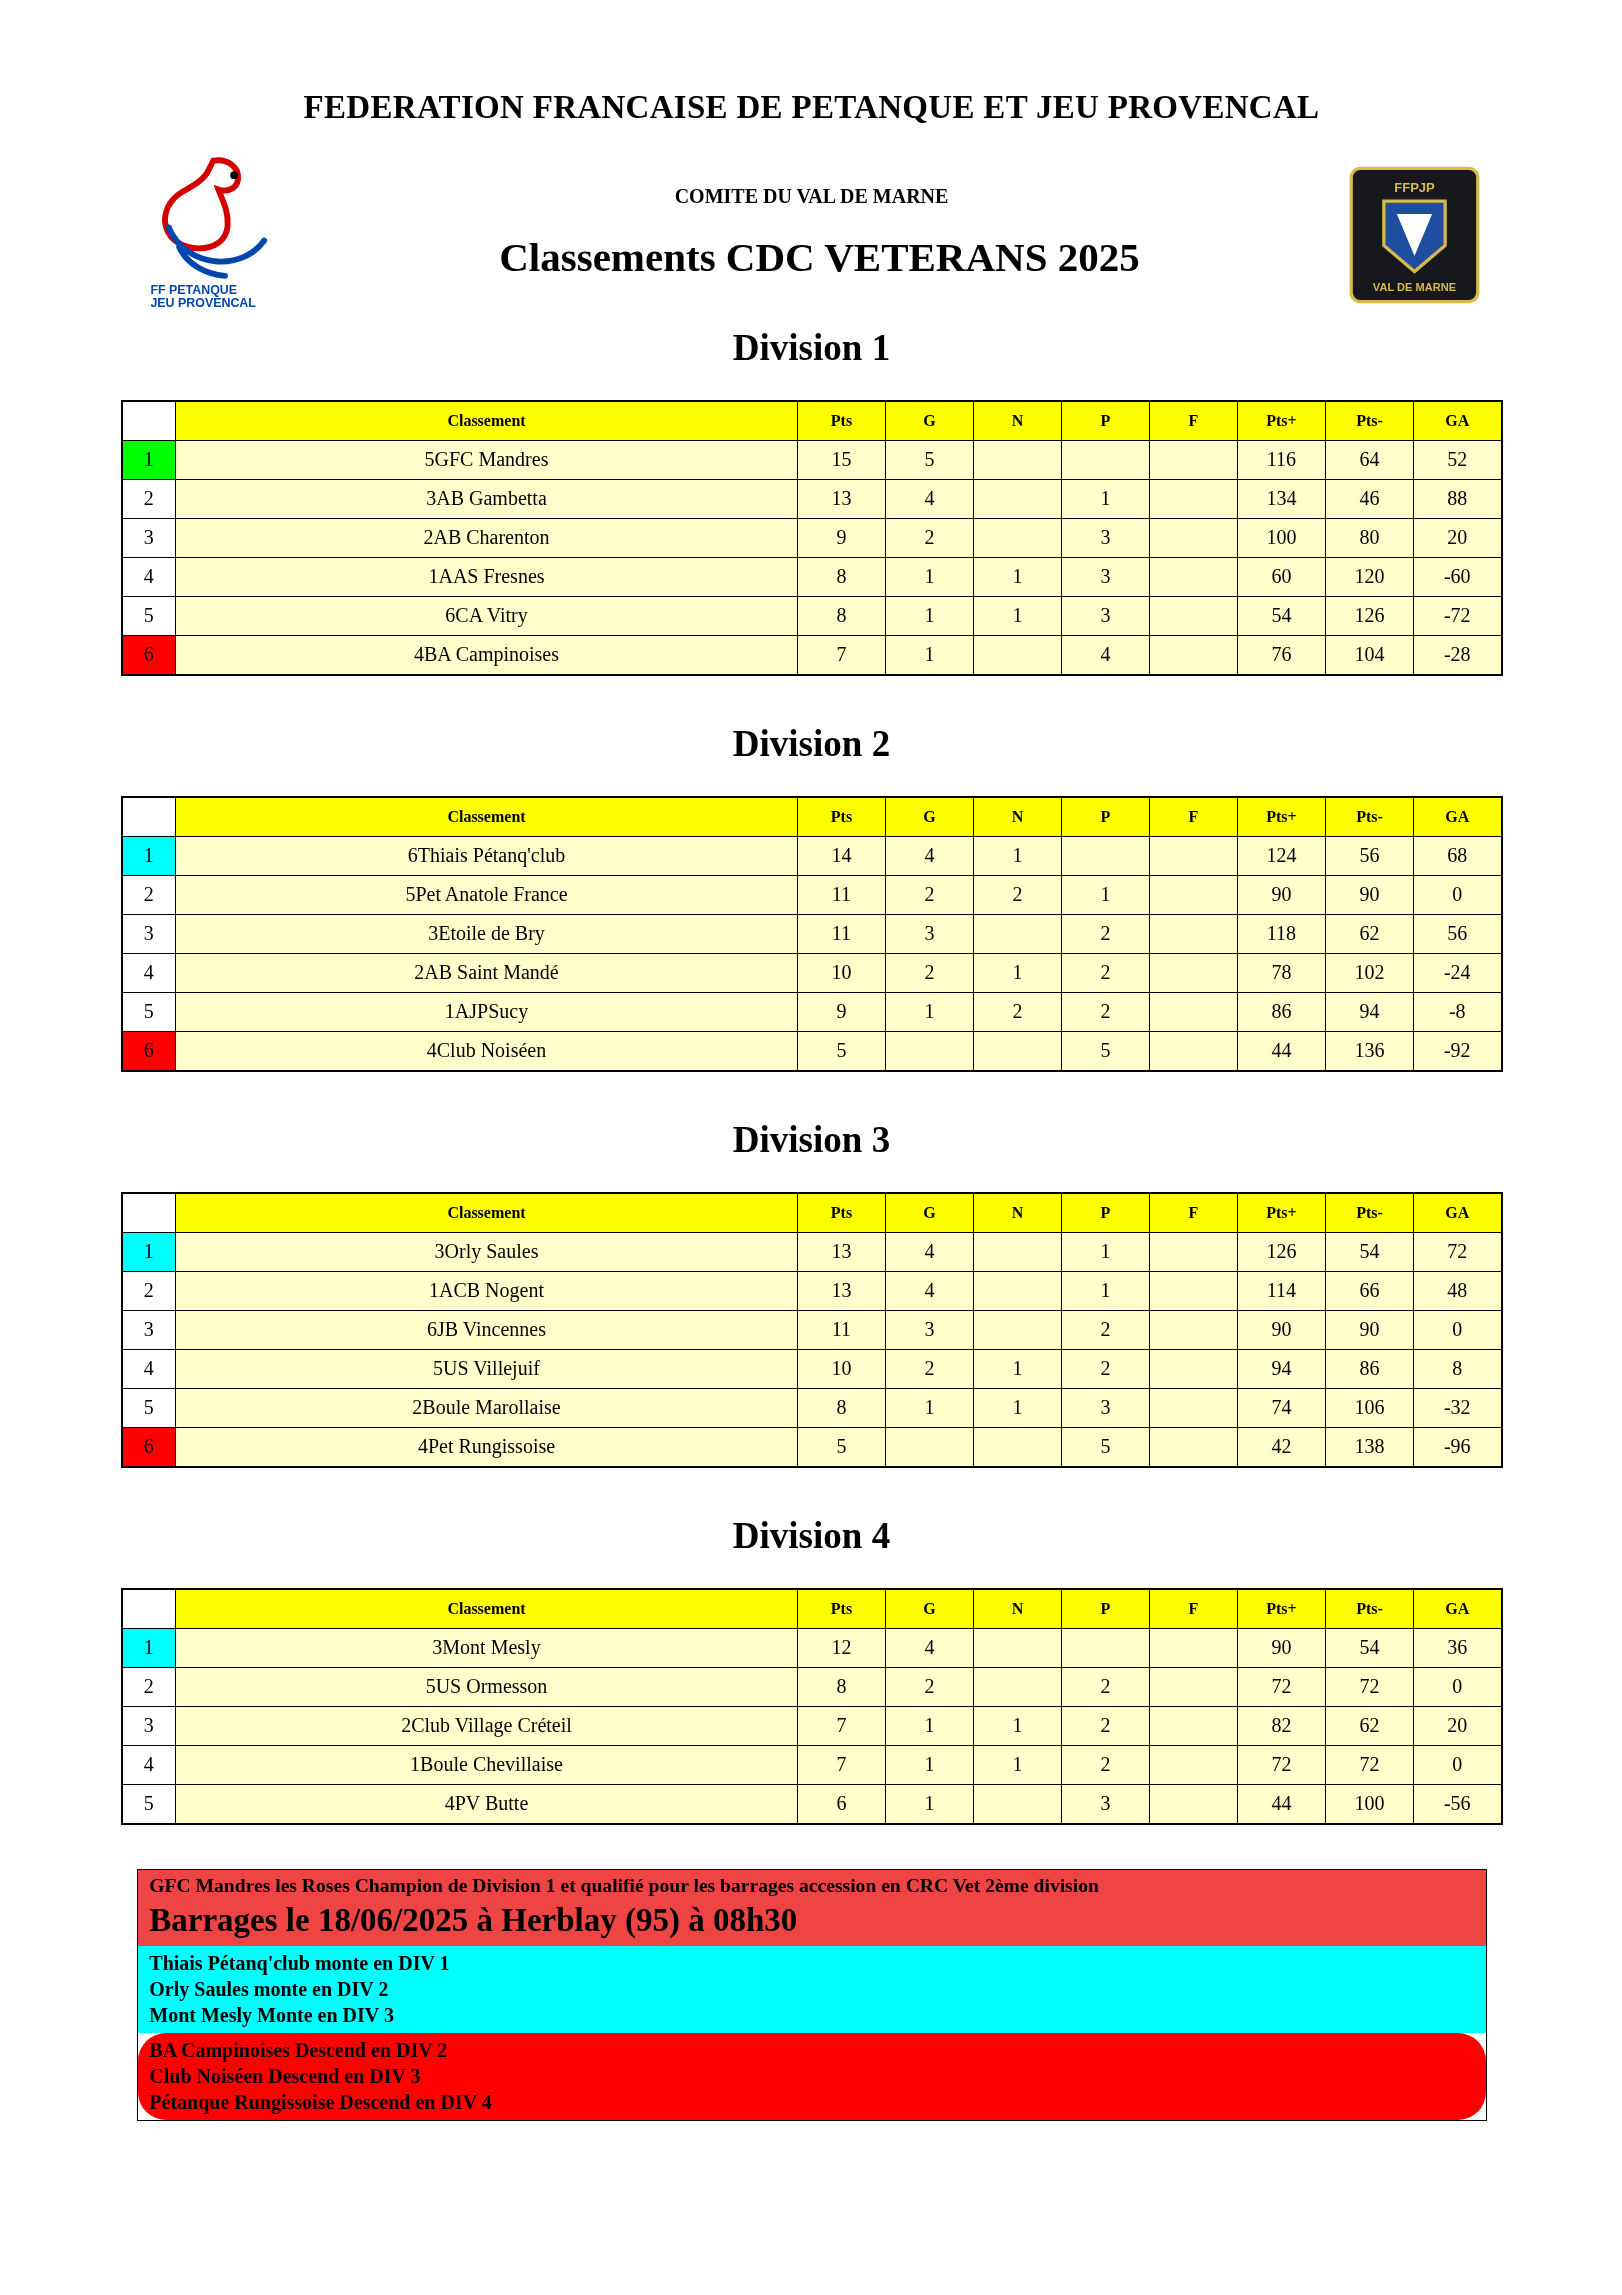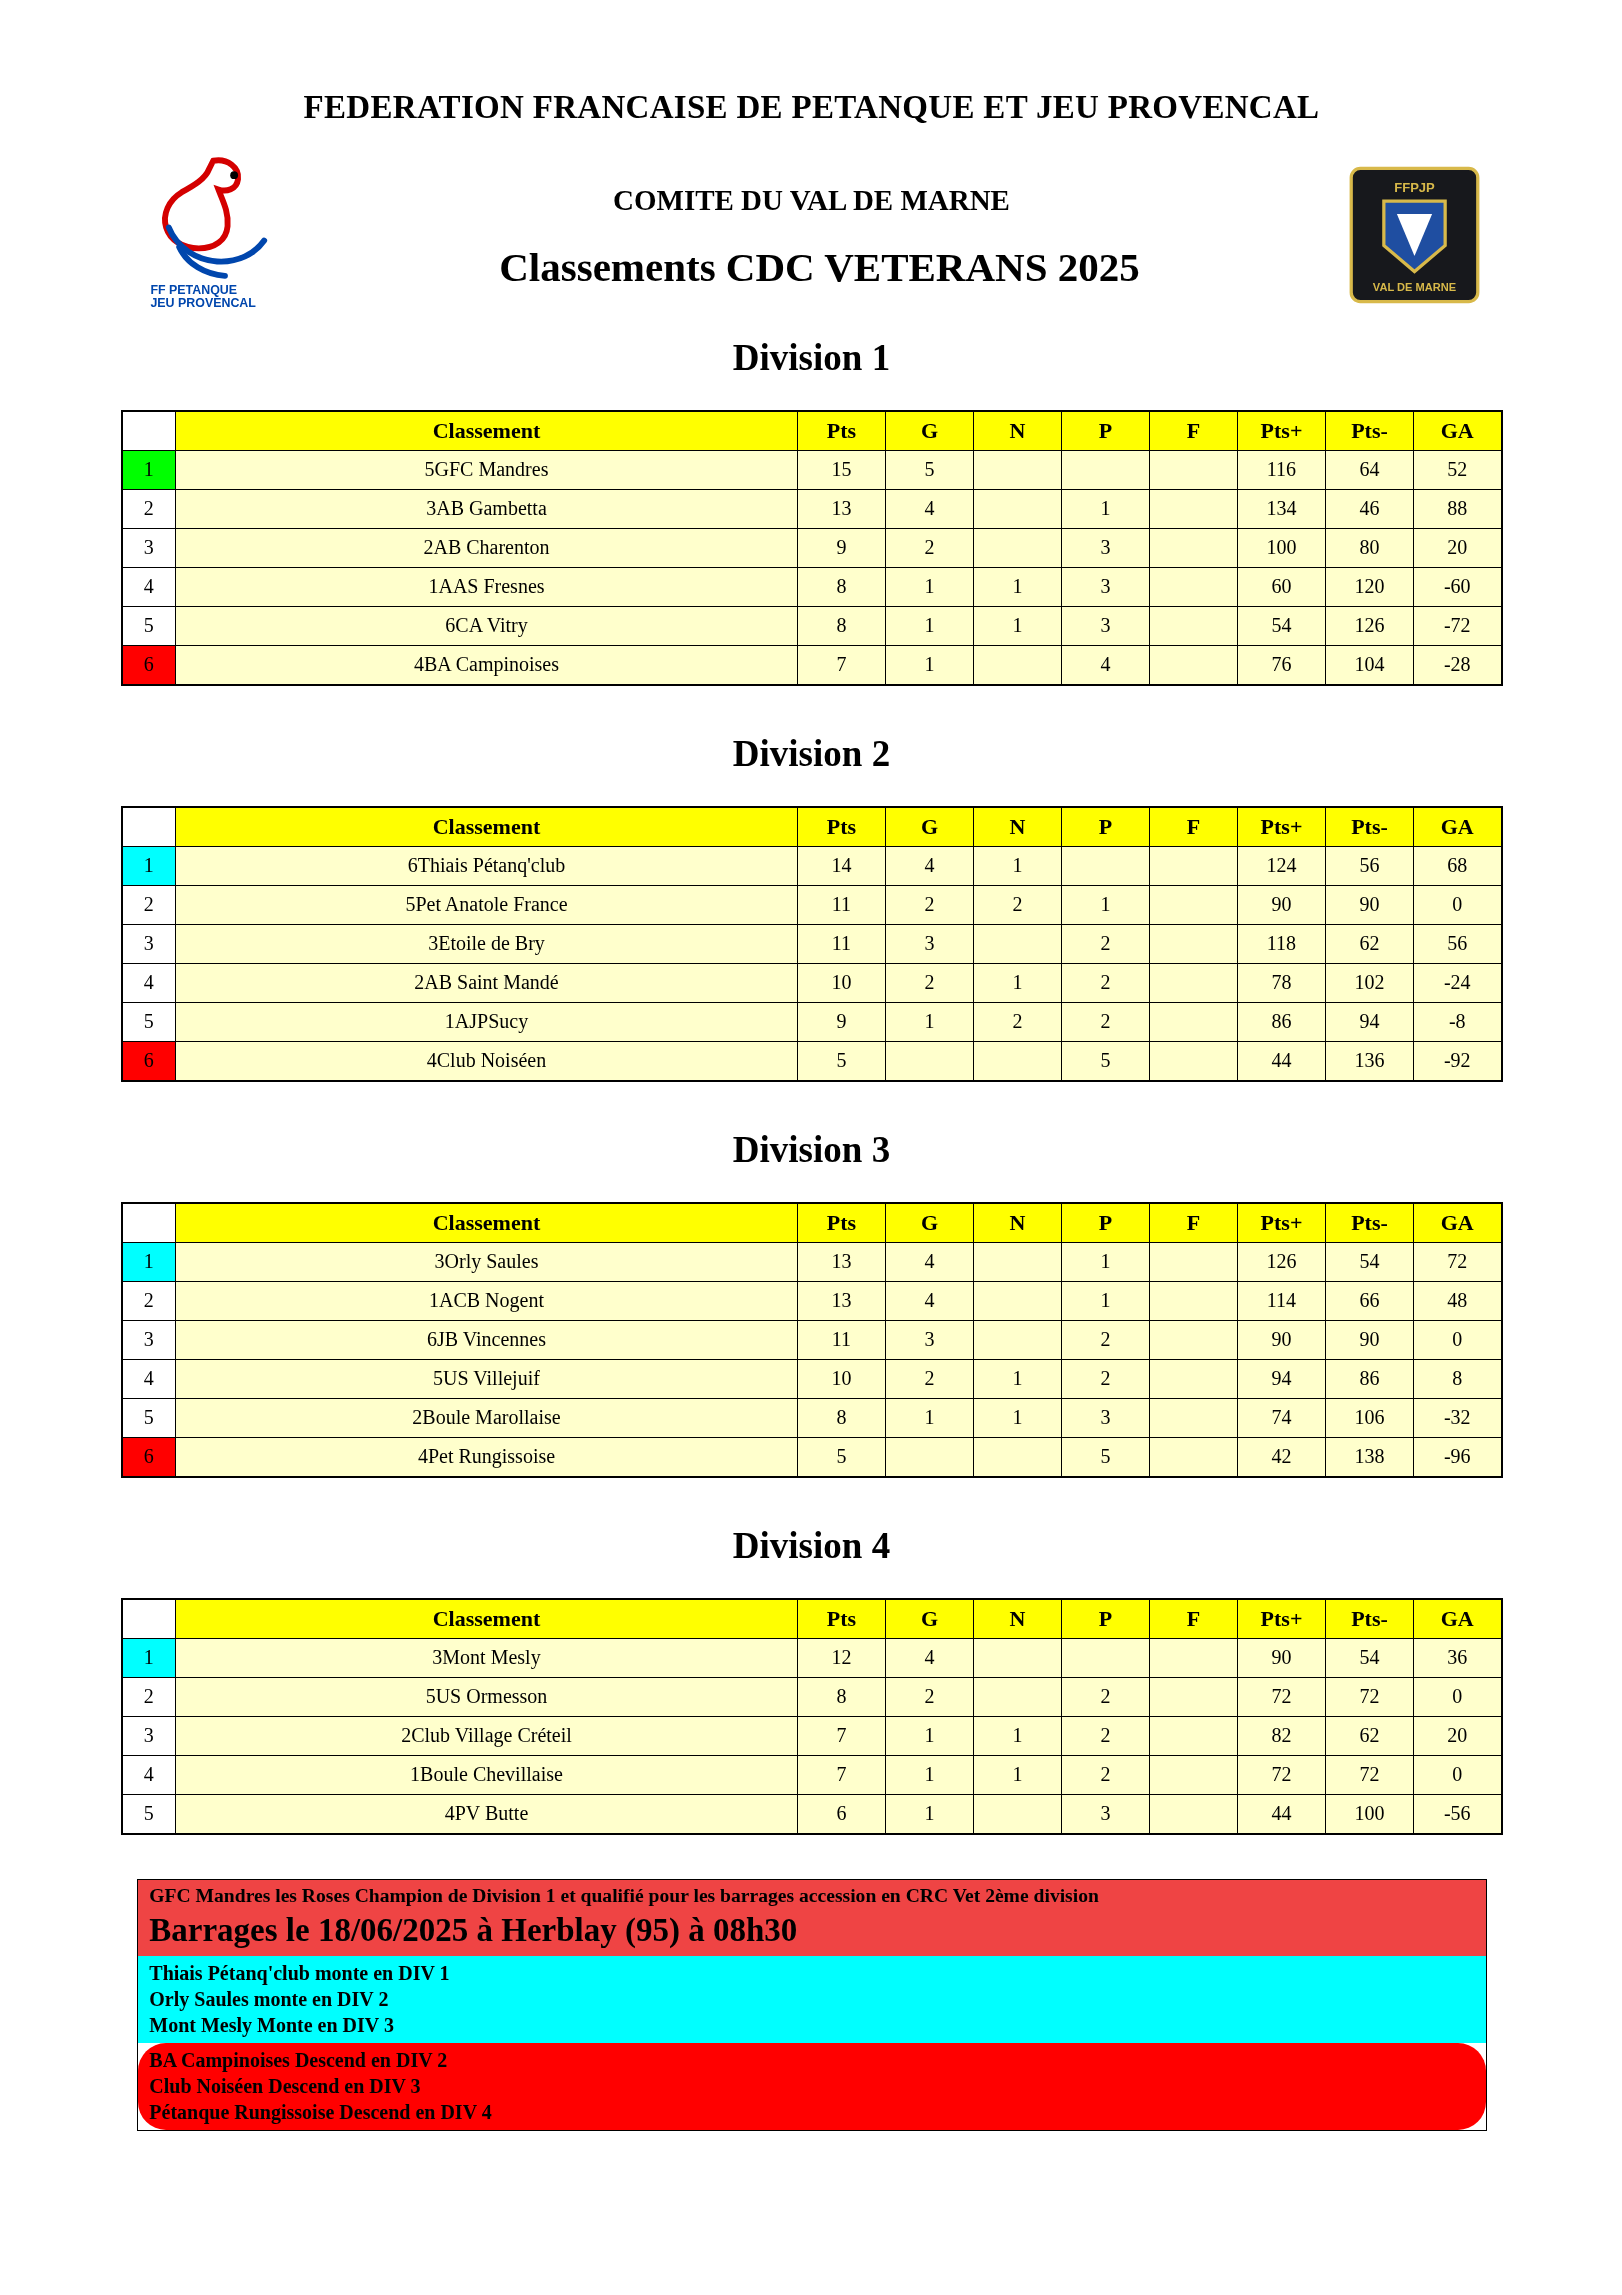--- a/index.html
+++ b/index.html
@@ -29,21 +29,21 @@
     padding-top: 77px;
     text-align: center;
   }
   .fed-title {
     font-size: 33px;
     font-weight: bold;
     letter-spacing: 0.3px;
     line-height: 1.1;
   }
   .comite-title {
-    font-size: 29px;
+    font-size: 20px;
     font-weight: bold;
     margin-top: 60px;
     line-height: 1.1;
   }
   .doc-title {
     font-size: 41px;
     font-weight: bold;
     margin-top: 27.5px;
     line-height: 1.1;
     margin-left: 16px;
@@ -85,21 +85,21 @@
     border: 1.3px solid #000000;
     height: 38px;
     font-size: 20px;
     text-align: center;
     padding: 0;
     font-family: "Liberation Serif", serif;
   }
   table.standings thead th {
     background: #ffff00;
     font-weight: bold;
-    font-size: 22px;
+    font-size: 16px;
   }
   table.standings thead th.rank-head {
     background: #ffffff;
     border-left: none;
     border-top: none;
     border-bottom: none;
   }
   td.rank {
     width: 54px;
     font-size: 20px;

